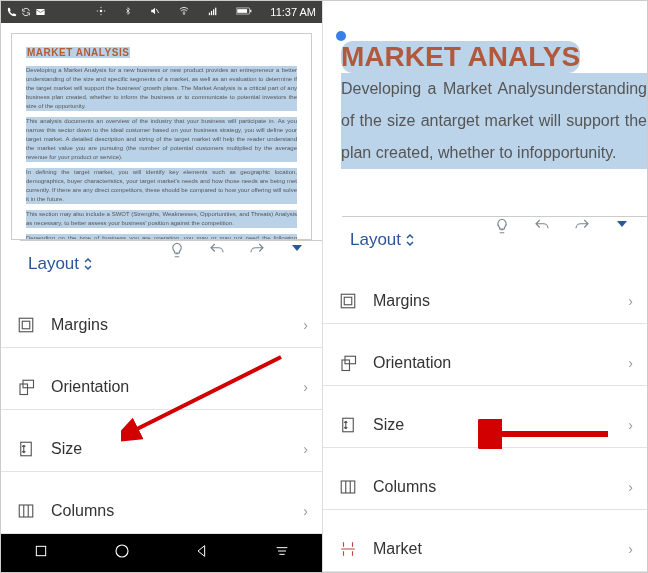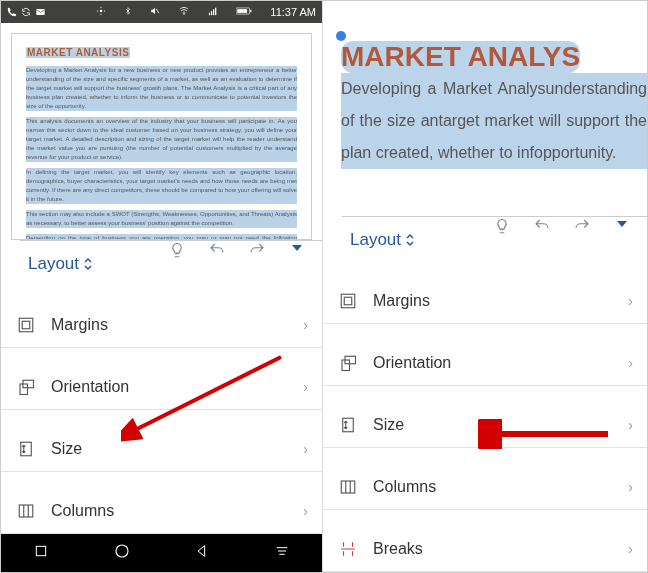--- a/index.html
+++ b/index.html
@@ -420,21 +420,21 @@
         </span>
       <span>Columns</span>
       <span class="menu-chevron">›</span>
     </div>
     <div class="menu-item">
       <span class="menu-icon">
           <svg width="18" height="18" viewBox="0 0 24 24" fill="none" stroke="#c04040" stroke-width="1.5">
             <path d="M6 3v6M18 3v6M6 15v6M18 15v6M3 12h18"></path>
           </svg>
         </span>
-      <span>Breaks</span>
+      <span>Market</span>
       <span class="menu-chevron">›</span>
     </div>
   </div>
 
   <svg class="arrow-svg" style="left:155px; top:418px;" width="140" height="30">
     <defs>
         <marker id="ah2" markerWidth="12" markerHeight="12" refX="2" refY="4" orient="auto">
           <path d="M0,0 L0,8 L10,4 z" fill="#d30000"></path>
         </marker>
       </defs>

